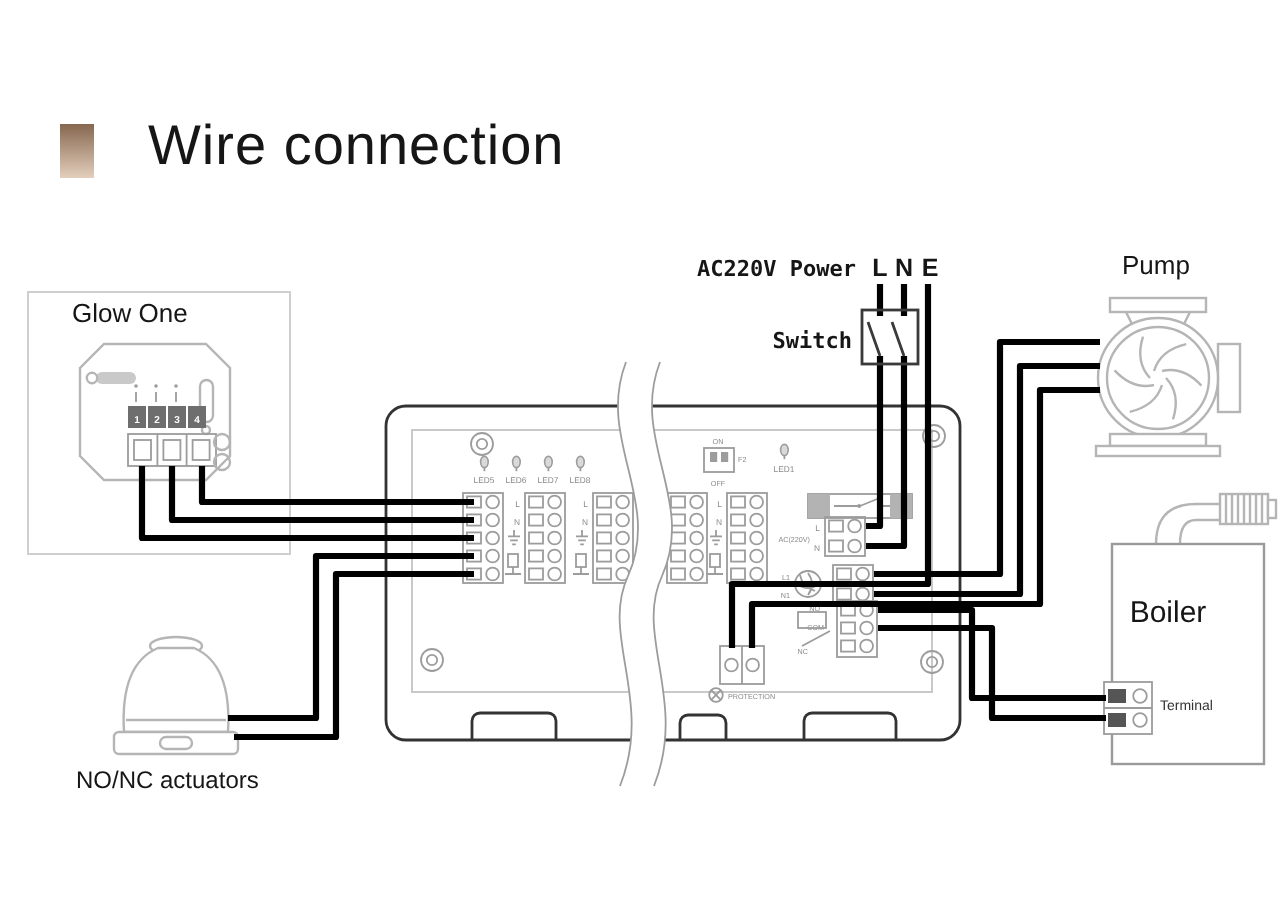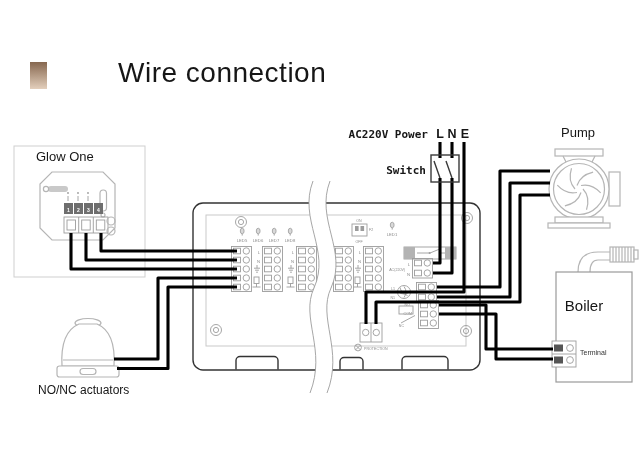--- a/index.html
+++ b/index.html
@@ -1,21 +1,21 @@
 <!DOCTYPE html>
 <html><head>
 <meta charset="utf-8">
 <style>
   html,body{margin:0;padding:0;background:#ffffff;}
   .stage{position:relative;width:640px;height:460px;background:#fff;overflow:hidden;
          font-family:"Liberation Sans",sans-serif;}
   .title-bullet{position:absolute;left:30px;top:62px;width:17px;height:27px;
          background:linear-gradient(#86674f,#e3cfbc);}
   .page-title{position:absolute;left:74px;top:57px;font-size:28px;font-weight:400;
-         color:#161616;letter-spacing:.5px;white-space:nowrap;margin-left:44px;}
+         color:#161616;letter-spacing:.5px;white-space:nowrap;}
   svg{position:absolute;left:0;top:0;}
   
   .wire{stroke:#000;stroke-width:3.1;fill:none;stroke-linejoin:round;stroke-linecap:butt;}
   .dev{stroke:#b5b5b5;stroke-width:1.2;fill:none;}
   .devf{stroke:#b5b5b5;stroke-width:1.2;fill:#fff;}
   .ctl{stroke:#333;stroke-width:1.4;fill:#fff;}
   .ctl2{stroke:#333;stroke-width:1.4;fill:none;}
   .inner{stroke:#c9c9c9;stroke-width:1;fill:none;}
   .grey{stroke:#9c9c9c;stroke-width:.9;fill:none;}
   .greyf{stroke:#9c9c9c;stroke-width:.9;fill:#fff;}

